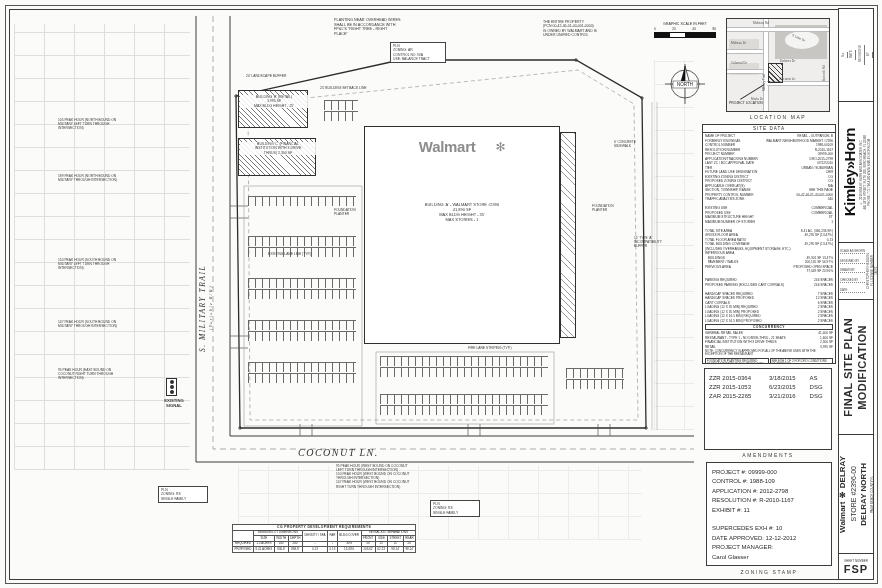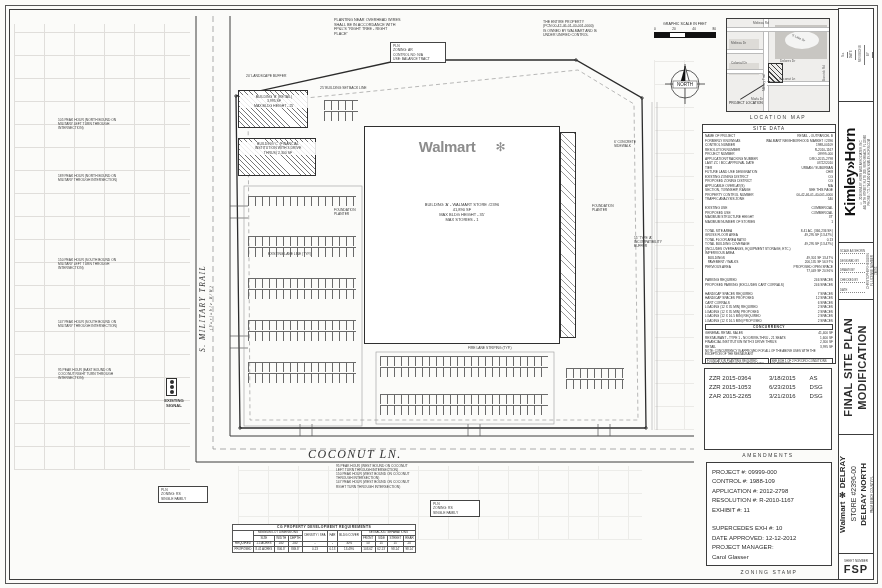--- a/index.html
+++ b/index.html
@@ -215,21 +215,21 @@
 150 PEAK HOUR (WEST BOUND ON COCONUT
 THROUGH INTERSECTION)
 147 PEAK HOUR (WEST BOUND ON COCONUT
 RIGHT TURN THROUGH INTERSECTION)</div>
       <div class="ann ann-box" style="left: 430px; top: 500px; width: 44px; font-size: 3.4px;">PLN
 ZONING:  RS
 SINGLE FAMILY</div>
       <div class="ann ann-box" style="left: 158px; top: 486px; width: 44px; font-size: 3.4px;">PLN
 ZONING:  RS
 SINGLE FAMILY</div>
-      <div class="ann serif-it" style="left: 308px; top: 447px; font-size: 12px;">COCONUT  LN.</div>
+      <div class="ann serif-it" style="left: 298px; top: 447px; font-size: 10px;">COCONUT  LN.</div>
       <div class="ann serif-it rot-up" style="left: 198px; top: 352px; font-size: 7.5px;">S.  MILITARY  TRAIL</div>
       <div class="ann serif-it rot-up" style="left: 208px; top: 330px; font-size: 4px;">(Variable R/W)</div>
     </div>
 
   <div class="scalebar">
     <div>GRAPHIC SCALE IN FEET</div>
     <div class="ticks" id="scale-ticks">
         <span>0</span>
         <span>20</span>
         <span>40</span>

